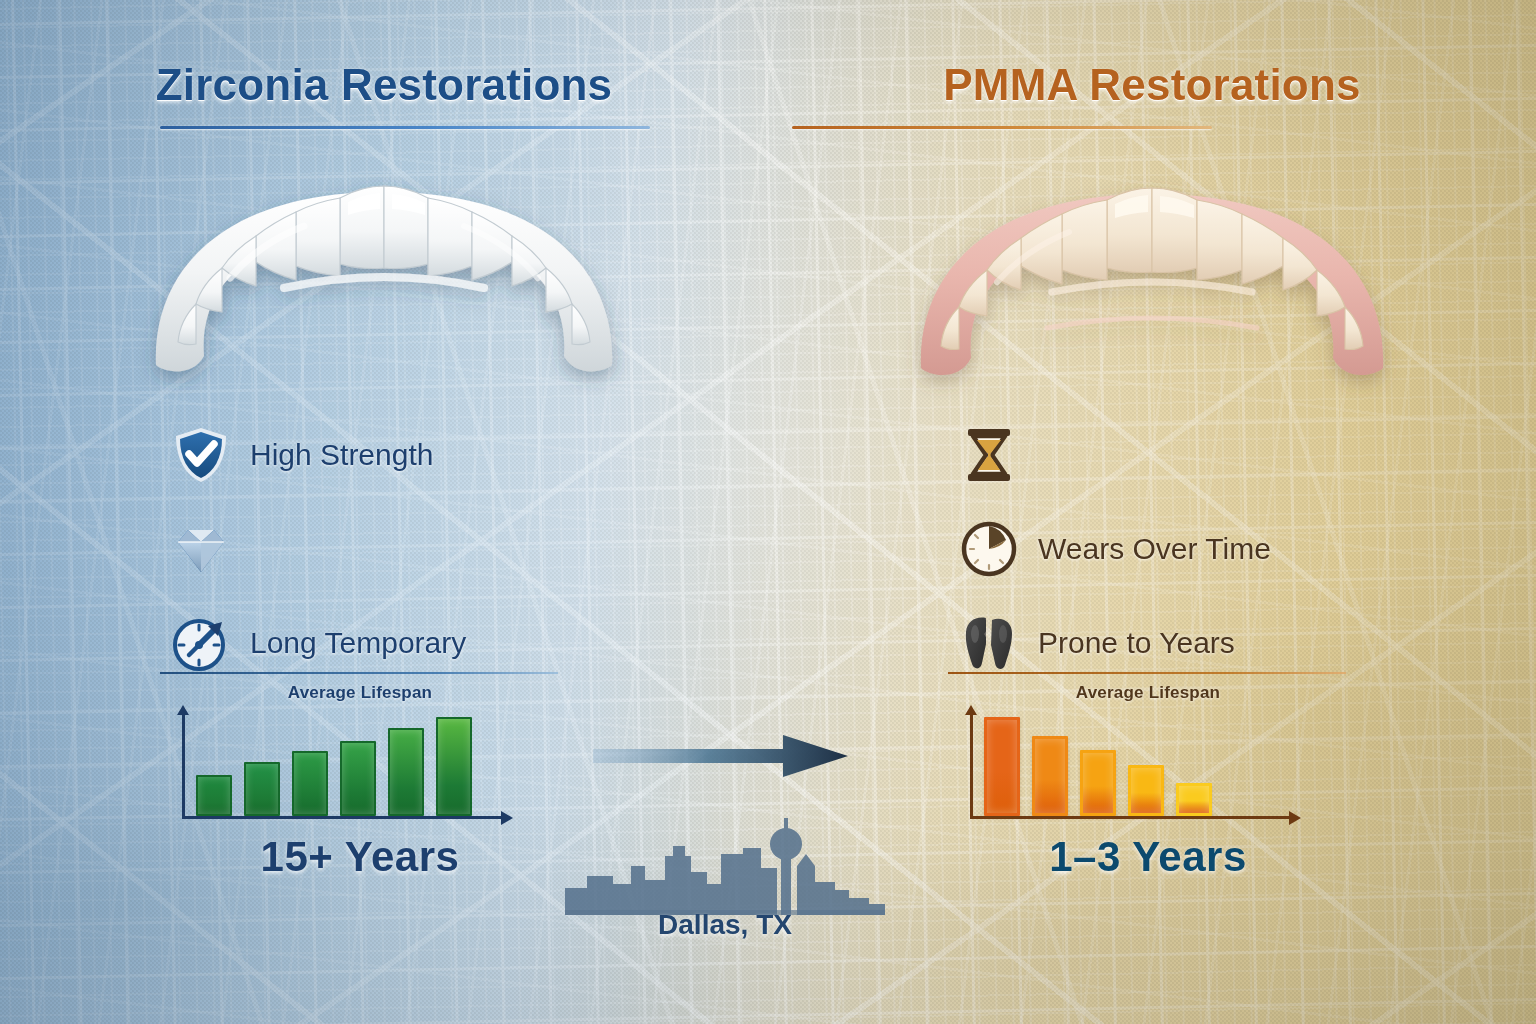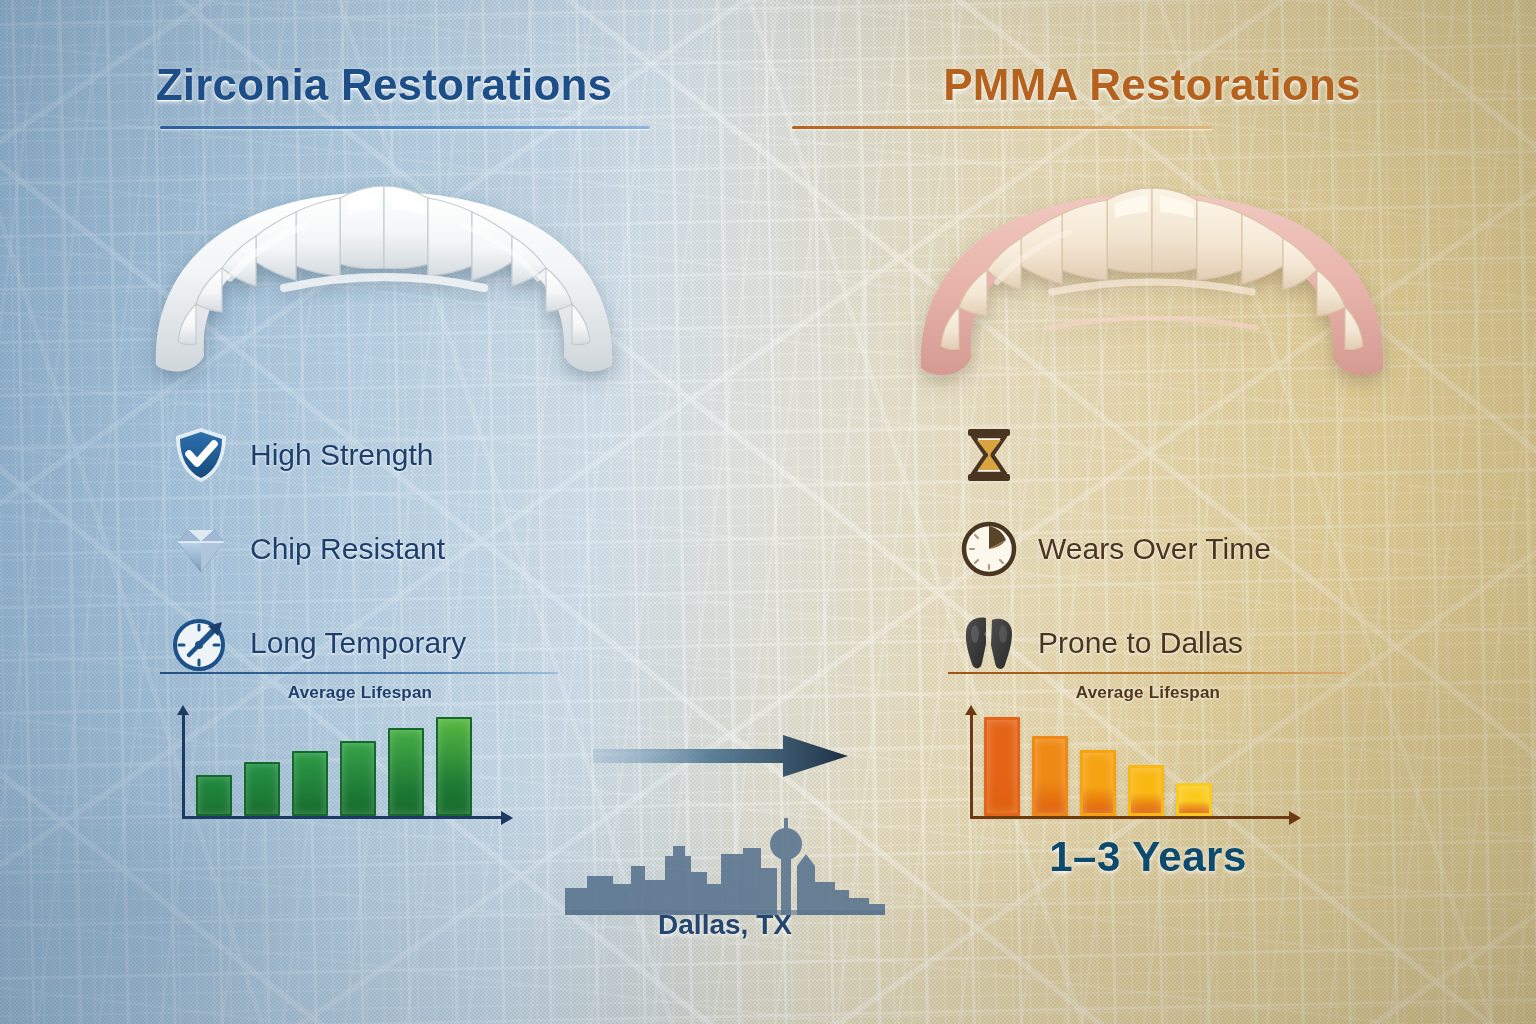--- a/index.html
+++ b/index.html
@@ -264,21 +264,20 @@
             </defs>
             <path d="M8,24 L18,12 L44,12 L54,24 L31,54 Z" fill="url(#dmB)"></path>
             <path d="M18,12 L31,24 L44,12 Z" fill="#dfe9f2"></path>
             <path d="M8,24 L18,12 L31,24 Z" fill="#9fb9d3"></path>
             <path d="M44,12 L54,24 L31,24 Z" fill="#9fb9d3"></path>
             <path d="M8,24 L31,24 L31,54 Z" fill="url(#dmA)"></path>
             <path d="M54,24 L31,24 L31,54 Z" fill="#c7d8e8" opacity=".85"></path>
             <path d="M8,24 L54,24" stroke="#ffffff" stroke-width="1.6" opacity=".8"></path>
           </svg>
         </span>
-        <span class="feat-label">Chip Resistant</span>
       </div>
 
       <div class="feature">
         <span class="feat-icon">
           <svg width="62" height="62" viewBox="0 0 62 62">
             <circle cx="29" cy="33" r="24" fill="#eef3f8" stroke="#1d5189" stroke-width="4"></circle>
             <g stroke="#1d5189" stroke-width="3" stroke-linecap="round">
               <line x1="29" y1="13" x2="29" y2="18"></line>
               <line x1="29" y1="48" x2="29" y2="53"></line>
               <line x1="9" y1="33" x2="14" y2="33"></line>
@@ -302,20 +301,21 @@
         <div class="axis-x"></div>
         <div class="bars">
             <div class="bar" style="height: 40.8px; background: linear-gradient(rgb(31, 138, 63) 0%, rgb(29, 122, 53) 70%, rgb(23, 107, 44) 100%); border: 2px solid rgb(21, 104, 43); box-shadow: rgba(255, 255, 255, 0.25) 0px 0px 8px inset;"></div>
             <div class="bar" style="height: 54.06px; background: linear-gradient(rgb(35, 146, 71) 0%, rgb(29, 122, 53) 70%, rgb(23, 107, 44) 100%); border: 2px solid rgb(21, 104, 43); box-shadow: rgba(255, 255, 255, 0.25) 0px 0px 8px inset;"></div>
             <div class="bar" style="height: 65.28px; background: linear-gradient(rgb(45, 155, 70) 0%, rgb(29, 122, 53) 70%, rgb(23, 107, 44) 100%); border: 2px solid rgb(21, 104, 43); box-shadow: rgba(255, 255, 255, 0.25) 0px 0px 8px inset;"></div>
             <div class="bar" style="height: 75.48px; background: linear-gradient(rgb(54, 163, 72) 0%, rgb(29, 122, 53) 70%, rgb(23, 107, 44) 100%); border: 2px solid rgb(21, 104, 43); box-shadow: rgba(255, 255, 255, 0.25) 0px 0px 8px inset;"></div>
             <div class="bar" style="height: 87.72px; background: linear-gradient(rgb(70, 173, 69) 0%, rgb(29, 122, 53) 70%, rgb(23, 107, 44) 100%); border: 2px solid rgb(21, 104, 43); box-shadow: rgba(255, 255, 255, 0.25) 0px 0px 8px inset;"></div>
             <div class="bar" style="height: 98.94px; background: linear-gradient(rgb(88, 184, 65) 0%, rgb(29, 122, 53) 70%, rgb(23, 107, 44) 100%); border: 2px solid rgb(21, 104, 43); box-shadow: rgba(255, 255, 255, 0.25) 0px 0px 8px inset;"></div>
           </div>
       </div>
+      <div class="big-val">15+ Years</div>
     </div>
   </div>
 
   <div class="panel panel-right">
 
     <div class="title title-right">PMMA Restorations</div>
     <div class="title-rule rule-right"></div>
 
     <div class="arch-wrap">
       <svg class="arch" width="510" height="250" viewBox="0 0 510 250">
@@ -403,21 +403,21 @@
                   <stop offset="100%" stop-color="#2b2b2b"></stop>
                 </linearGradient>
               </defs>
             <path d="M28,6 C18,4 9,9 8,20 C7,32 11,42 14,52 C16,58 23,58 24,51 L28,32 Z" fill="url(#ctG)"></path>
             <path d="M34,8 C44,4 54,10 54,21 C54,33 50,43 47,53 C45,59 38,58 37,51 L33,33 Z" fill="url(#ctG)"></path>
             <path d="M28,6 L31,16 L27,22 L31,30 L28,32" fill="none" stroke="#d9cfc0" stroke-width="1.4" opacity=".35"></path>
             <ellipse cx="17" cy="22" rx="4" ry="9" fill="#6f6f6f" opacity=".55"></ellipse>
             <ellipse cx="45" cy="22" rx="4" ry="9" fill="#6f6f6f" opacity=".45"></ellipse>
           </svg>
         </span>
-        <span class="feat-label">Prone to Dallas</span>
+        <span class="feat-label">Prone to Years</span>
       </div>
     </div>
 
     <div class="chart-block">
       <div class="chart-rule"></div>
       <div class="chart-cap">Average Lifespan</div>
       <div class="chart-area">
         <div class="axis-y"></div>
         <div class="axis-x"></div>
         <div class="bars">

